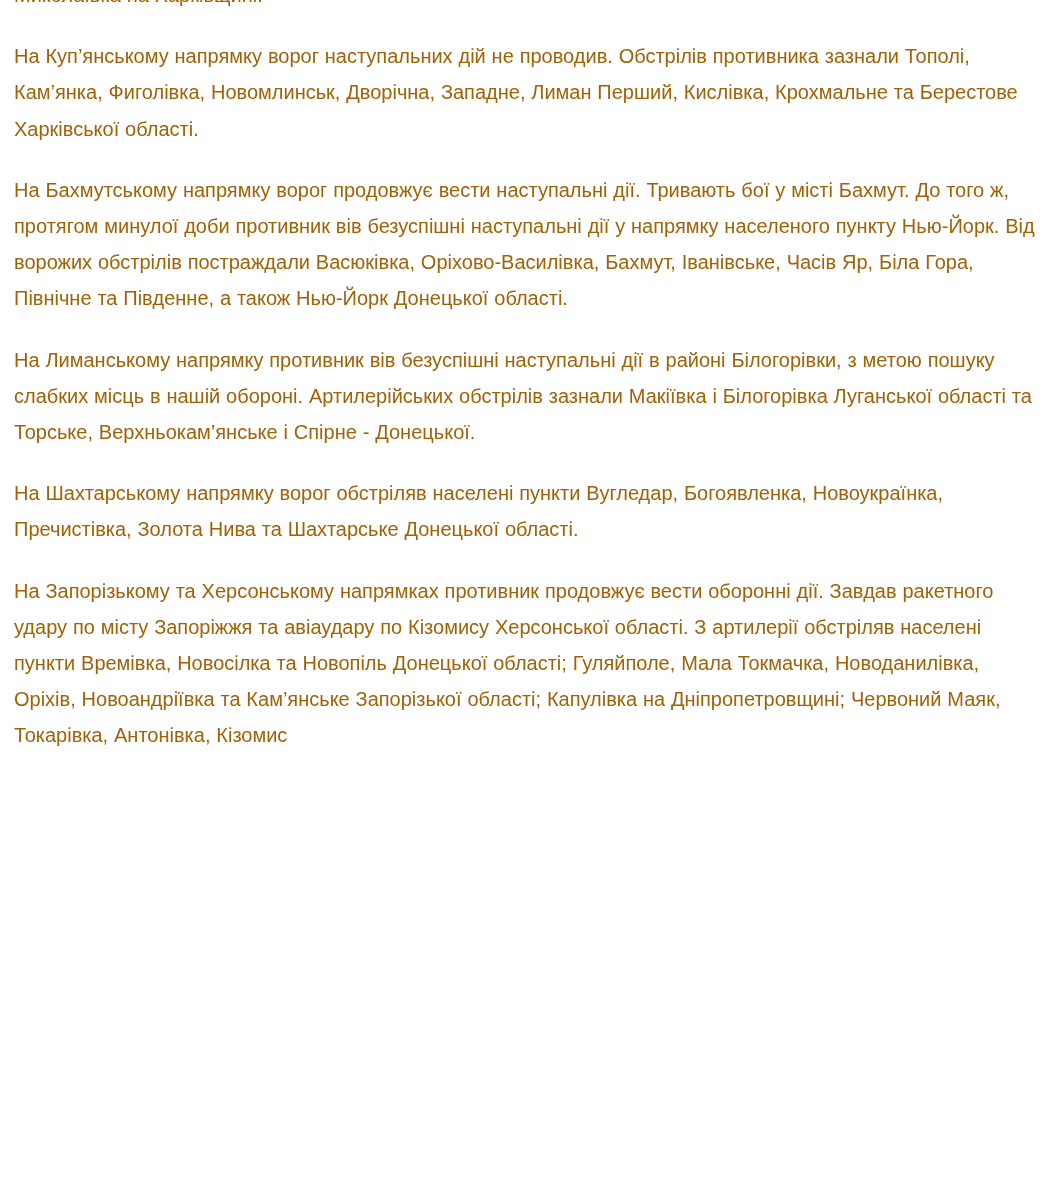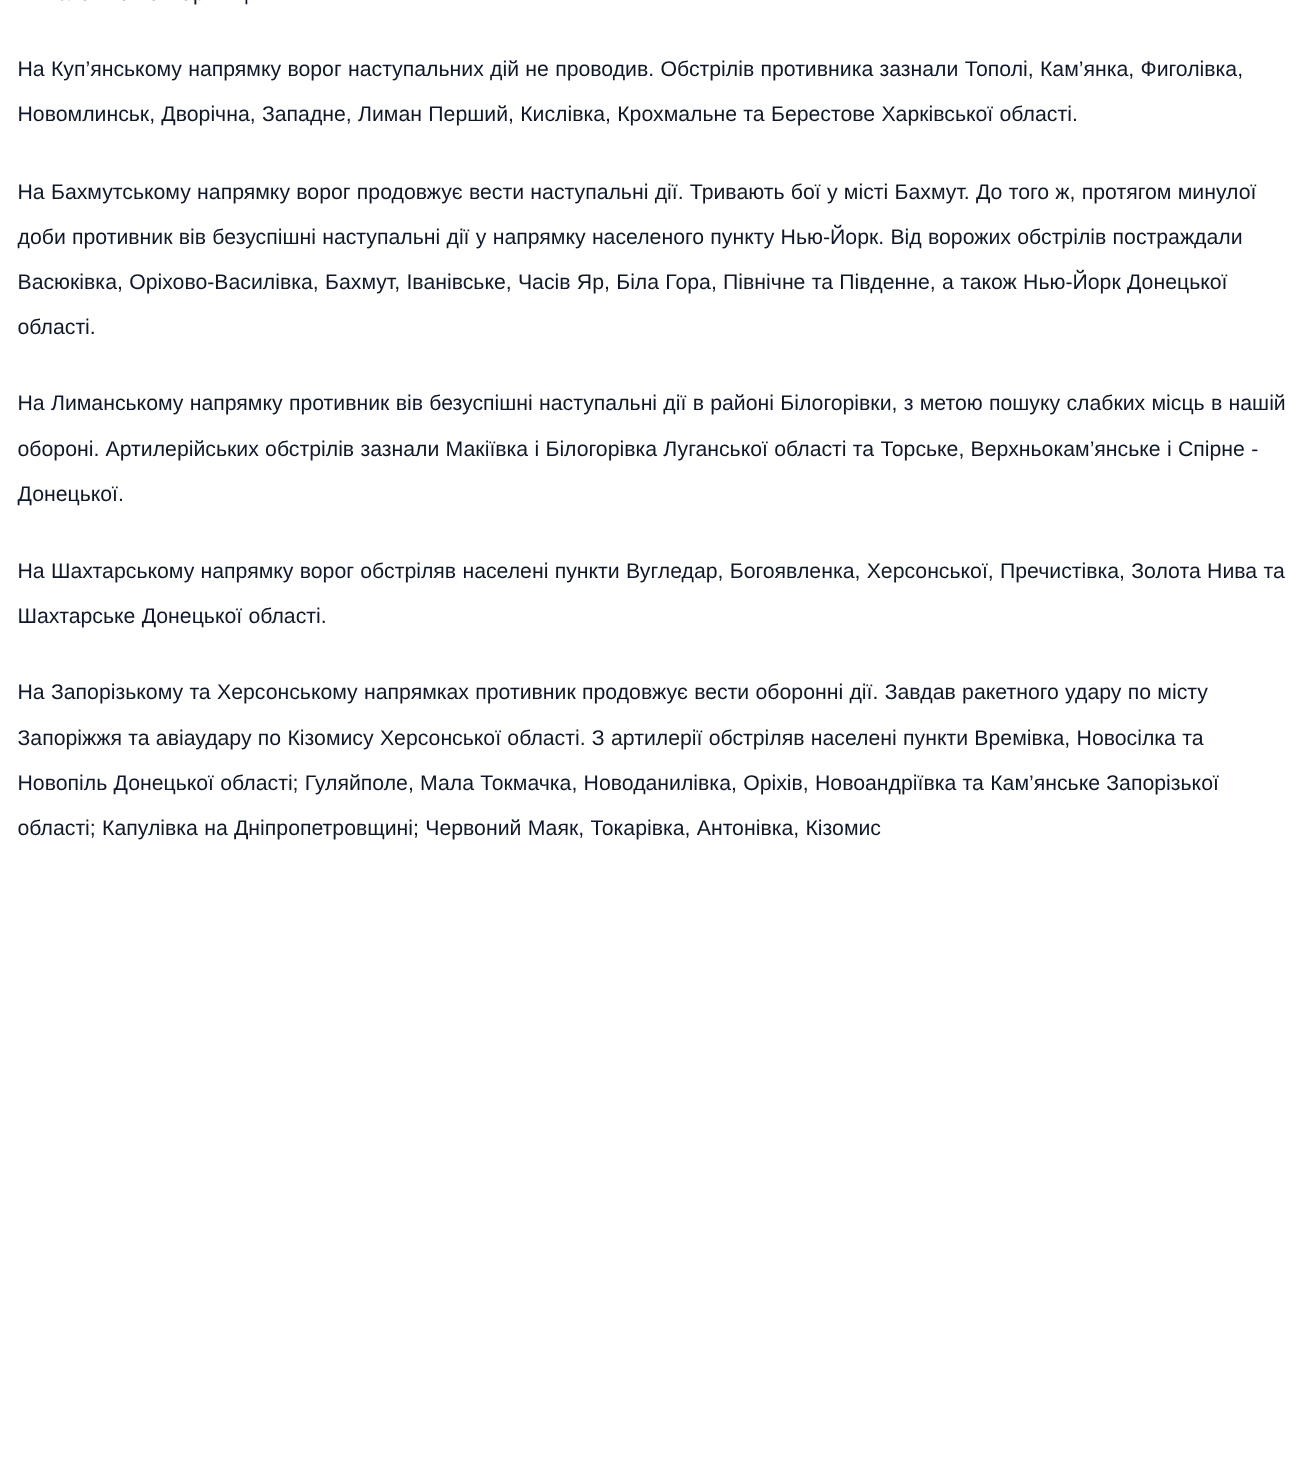--- a/index.html
+++ b/index.html
@@ -13,37 +13,37 @@
     overflow: hidden;
     font-family: "Liberation Sans", sans-serif;
     color: #1a1a1a;
   }
   .document {
     width: 1050px;
     padding: 0 14px 0 14px;
     box-sizing: border-box;
   }
   .para {
-    font-size: 17px;
+    font-size: 20px;
     line-height: 36.2px;
     margin: 0 0 25px 0;
-    color: #0f172a;
+    color: #a16207;
     letter-spacing: 0.0px;
     word-spacing: 0.3px;
   }
   .para.first {
     margin-top: -23px;
   }
   .para.last {
     margin-bottom: 0;
   }
 </style>
 </head>
 <body>
 
 <div class="document">
   <p class="para first">Миколаївка на Харківщині.</p>
   <p class="para">На Куп’янському напрямку ворог наступальних дій не проводив. Обстрілів противника зазнали Тополі, Кам’янка, Фиголівка, Новомлинськ, Дворічна, Западне, Лиман Перший, Кислівка, Крохмальне та Берестове Харківської області.</p>
   <p class="para">На Бахмутському напрямку ворог продовжує вести наступальні дії. Тривають бої у місті Бахмут. До того ж, протягом минулої доби противник вів безуспішні наступальні дії у напрямку населеного пункту Нью-Йорк. Від ворожих обстрілів постраждали Васюківка, Оріхово-Василівка, Бахмут, Іванівське, Часів Яр, Біла Гора, Північне та Південне, а також Нью-Йорк Донецької області.</p>
   <p class="para">На Лиманському напрямку противник вів безуспішні наступальні дії в районі Білогорівки, з метою пошуку слабких місць в нашій обороні. Артилерійських обстрілів зазнали Макіївка і Білогорівка Луганської області та Торське, Верхньокам’янське і Спірне - Донецької.</p>
-  <p class="para">На Шахтарському напрямку ворог обстріляв населені пункти Вугледар, Богоявленка,  Херсонської, Пречистівка, Золота Нива та Шахтарське Донецької області.</p>
+  <p class="para">На Шахтарському напрямку ворог обстріляв населені пункти Вугледар, Богоявленка,  Новоукраїнка, Пречистівка, Золота Нива та Шахтарське Донецької області.</p>
   <p class="para last">На Запорізькому та Херсонському напрямках противник продовжує вести оборонні дії. Завдав ракетного удару по місту Запоріжжя та авіаудару по Кізомису Херсонської області. З артилерії обстріляв населені пункти Времівка, Новосілка та Новопіль Донецької області; Гуляйполе, Мала Токмачка, Новоданилівка, Оріхів, Новоандріївка та Кам’янське Запорізької області; Капулівка на Дніпропетровщині; Червоний Маяк, Токарівка, Антонівка, Кізомис</p>
 </div>
 
 </body></html>

